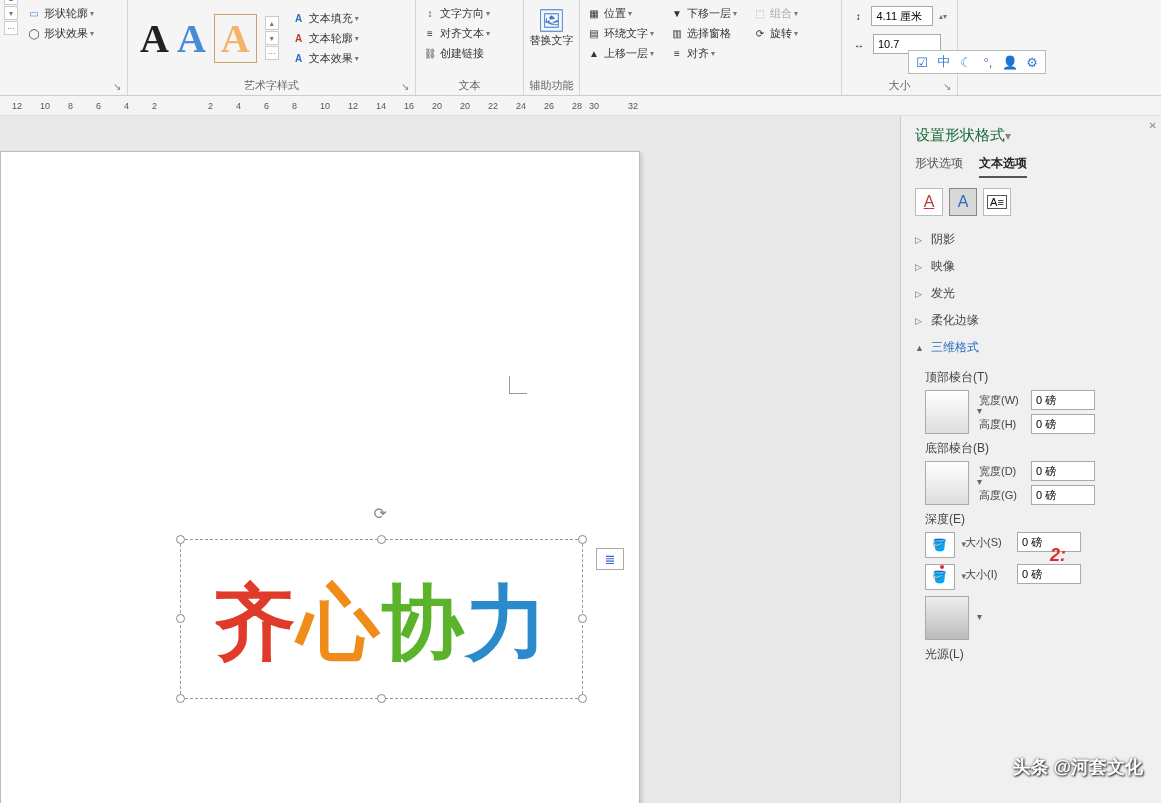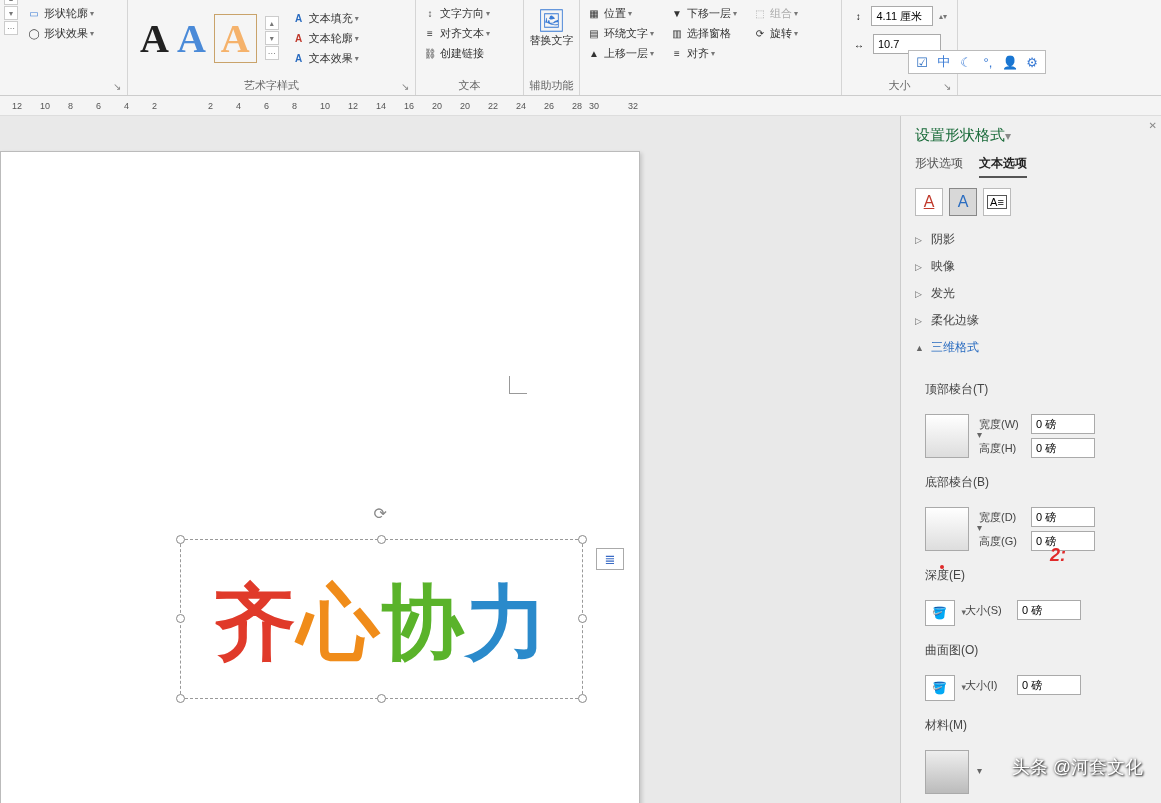--- a/index.html
+++ b/index.html
@@ -55,33 +55,33 @@
 .panel-tab { color: #555; cursor: pointer; padding-bottom: 4px; }
 .panel-tab.active { color: #222; font-weight: bold; border-bottom: 2px solid #555; }
 .panel-icons { display: flex; gap: 6px; padding: 6px 14px 10px 14px; }
 .panel-icon-btn { width: 28px; height: 28px; border: 1px solid #bbb; background: #fff; display: flex; align-items: center; justify-content: center; font-family: serif; font-size: 16px; cursor: pointer; }
 .panel-icon-btn.sel { background: #d8d8d8; border-color: #888; }
 .section-row { padding: 5px 14px; display: flex; align-items: center; gap: 6px; cursor: pointer; }
 .section-row .tri { font-size: 9px; color: #666; width: 10px; }
 .section-row .label { color: #444; }
 .section-row.expanded .label { color: #2a6cc0; }
 .section-body { padding: 4px 14px 8px 24px; }
-.sub-label { font-size: 12px; color: #444; margin: 16px 0; }
+.sub-label { font-size: 12px; color: #444; margin: 4px 0; }
 .bevel-row { display: flex; align-items: flex-start; gap: 10px; margin-bottom: 6px; }
 .bevel-sample { width: 44px; height: 44px; background: linear-gradient(#fff,#ddd); border: 1px solid #aaa; position: relative; }
 .bevel-sample::after { content: "▾"; position: absolute; right: -14px; top: 14px; font-size: 10px; color: #666; }
 .prop-stack { display: flex; flex-direction: column; gap: 4px; }
 .prop-row { display: flex; align-items: center; gap: 6px; }
 .prop-row label { font-size: 11px; color: #444; width: 46px; }
 .prop-input { width: 64px; height: 20px; border: 1px solid #aaa; background: #fff; font-size: 11px; padding: 1px 4px; }
 .color-swatch { width: 30px; height: 26px; border: 1px solid #aaa; background: #fff; display: inline-flex; align-items: center; justify-content: center; position: relative; }
 .color-swatch::after { content: "▾"; position: absolute; right: -12px; top: 6px; font-size: 9px; color: #666; }
 .annot-2 { position: absolute; left: 1050px; top: 545px; color: #e02a2a; font-size: 18px; font-weight: bold; font-style: italic; }
 .annot-2::before { content:""; position:absolute; left:-110px; top:20px; width:4px; height:4px; background:#e02a2a; border-radius:50%; }
-.watermark { position: absolute; right: 18px; bottom: 24px; font-size: 18px; color: #fff; font-weight: normal; text-shadow: 0 0 3px rgba(0,0,0,0.6), 1px 1px 2px rgba(0,0,0,0.8); }
+.watermark { position: absolute; right: 18px; bottom: 24px; font-size: 18px; color: #fff; font-weight: bold; text-shadow: 0 0 3px rgba(0,0,0,0.6), 1px 1px 2px rgba(0,0,0,0.8); }
 .tiny-x { position:absolute; right:4px; top:120px; font-size:10px; color:#888; cursor:pointer; }
 </style>
 </head>
 <body>
 
 <div class="ribbon">
 
   <div class="ribbon-group" style="width:128px">
     <div>
       <div class="ribbon-row">
@@ -382,34 +382,32 @@
             <span style="font-size:12px">🪣</span>
           </div>
         <div class="prop-stack">
           <div class="prop-row">
               <label>大小(S)</label>
               <input class="prop-input" value="0 磅" style="">
             </div>
         </div>
       </div>
 
-      <div class="sub-label">曲面图(O)</div>
       <div class="bevel-row">
         <div class="color-swatch">
             <span style="font-size:12px">🪣</span>
           </div>
         <div class="prop-stack">
           <div class="prop-row">
               <label>大小(I)</label>
               <input class="prop-input" value="0 磅" style="">
             </div>
         </div>
       </div>
 
-      <div class="sub-label">材料(M)</div>
       <div class="bevel-row">
           <div class="bevel-sample" style="background:linear-gradient(#eee,#bbb)"></div>
         </div>
 
       <div class="sub-label">光源(L)</div>
     </div>
   </div>
 </div>
 
 <span class="tiny-x">✕</span>

